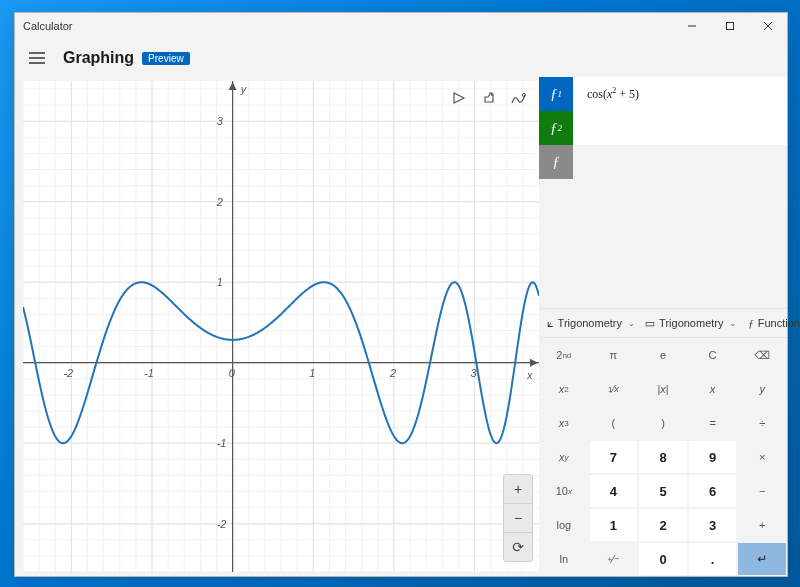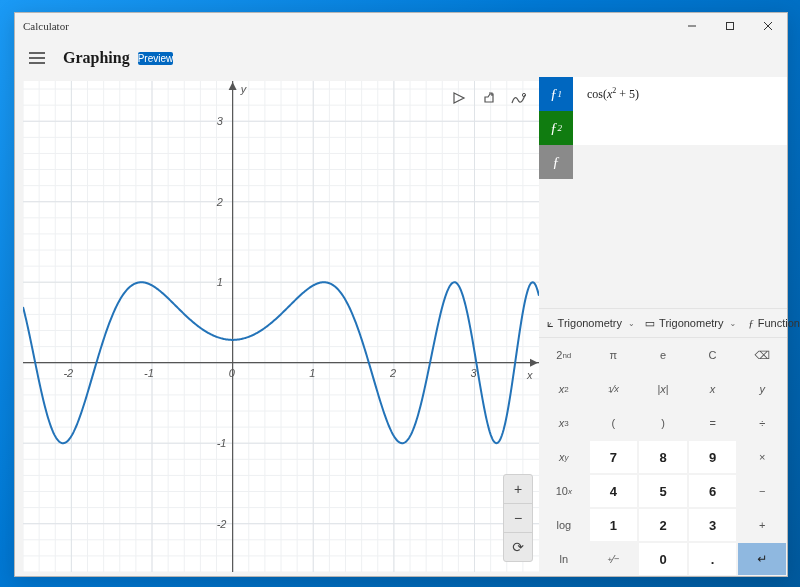--- a/index.html
+++ b/index.html
@@ -1,27 +1,27 @@
 <!DOCTYPE html>
 <html><head>
 <meta charset="utf-8">
 <style>
   html,body{margin:0;padding:0;height:100%;font-family:"Segoe UI",Arial,sans-serif;background:#0078D4;}
   .desktop{position:relative;width:800px;height:587px;background:linear-gradient(135deg,#1b9af5 0%,#0078d4 40%,#005a9e 100%);}
   .window{position:absolute;left:14px;top:12px;width:772px;height:563px;background:#ffffff;border:1px solid #b5b5b5;display:flex;flex-direction:column;box-shadow:0 4px 20px rgba(0,0,0,.15);}
   
-  .titlebar{height:26px;background:#f3f3f3;display:flex;align-items:center;font-size:11px;color:#333;padding-left:8px;user-select:none;font-family:Liberation Serif, serif;}
+  .titlebar{height:26px;background:#f3f3f3;display:flex;align-items:center;font-size:11px;color:#333;padding-left:8px;user-select:none;}
   .titlebar .spacer{flex:1;}
   .winbtn{width:38px;height:26px;display:flex;align-items:center;justify-content:center;font-size:10px;color:#222;}
   .winbtn svg{stroke:#333;}
   
   .header{height:38px;display:flex;align-items:center;background:#f3f3f3;padding-left:10px;}
   .hamburger{width:24px;height:24px;display:flex;align-items:center;justify-content:center;color:#333;font-size:14px;}
-  .mode-title{font-size:16px;font-weight:600;color:#1a1a1a;margin-left:14px;font-family:Liberation Serif, serif;}
-  .badge{margin-left:8px;background:#0067c0;color:#fff;font-size:10px;padding:1px 0;border-radius:2px;}
+  .mode-title{font-size:16px;font-weight:600;color:#1a1a1a;margin-left:14px;}
+  .badge{margin-left:8px;background:#0067c0;color:#fff;font-size:10px;padding:1px 6px;border-radius:2px;}
   
   .body{flex:1;display:flex;background:#f3f3f3;}
   .left{flex:1;position:relative;padding:4px 0 4px 8px;}
   .graph-wrap{position:relative;width:100%;height:100%;background:#ffffff;}
   .graph-canvas{position:absolute;inset:0;}
   .graph-toolbar{position:absolute;top:4px;right:6px;display:flex;gap:2px;}
   .toolbtn{width:28px;height:26px;display:flex;align-items:center;justify-content:center;font-size:13px;border-radius:2px;}
   .zoombar{position:absolute;right:6px;bottom:10px;width:28px;display:flex;flex-direction:column;background:#e9e9e9;border-radius:3px;overflow:hidden;border:1px solid #d0d0d0;}
   .zoombar .zb{height:28px;display:flex;align-items:center;justify-content:center;font-size:14px;border-bottom:1px solid #d0d0d0;color:#444;}
   .zoombar .zb:last-child{border-bottom:none;}

